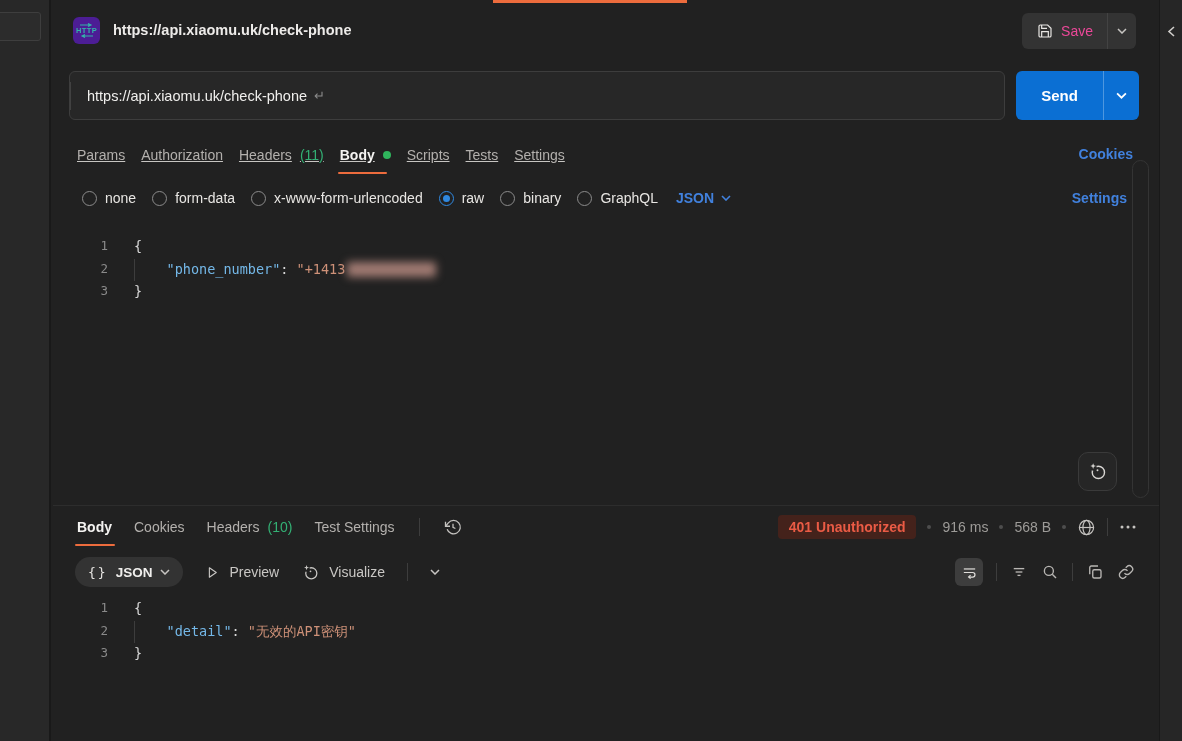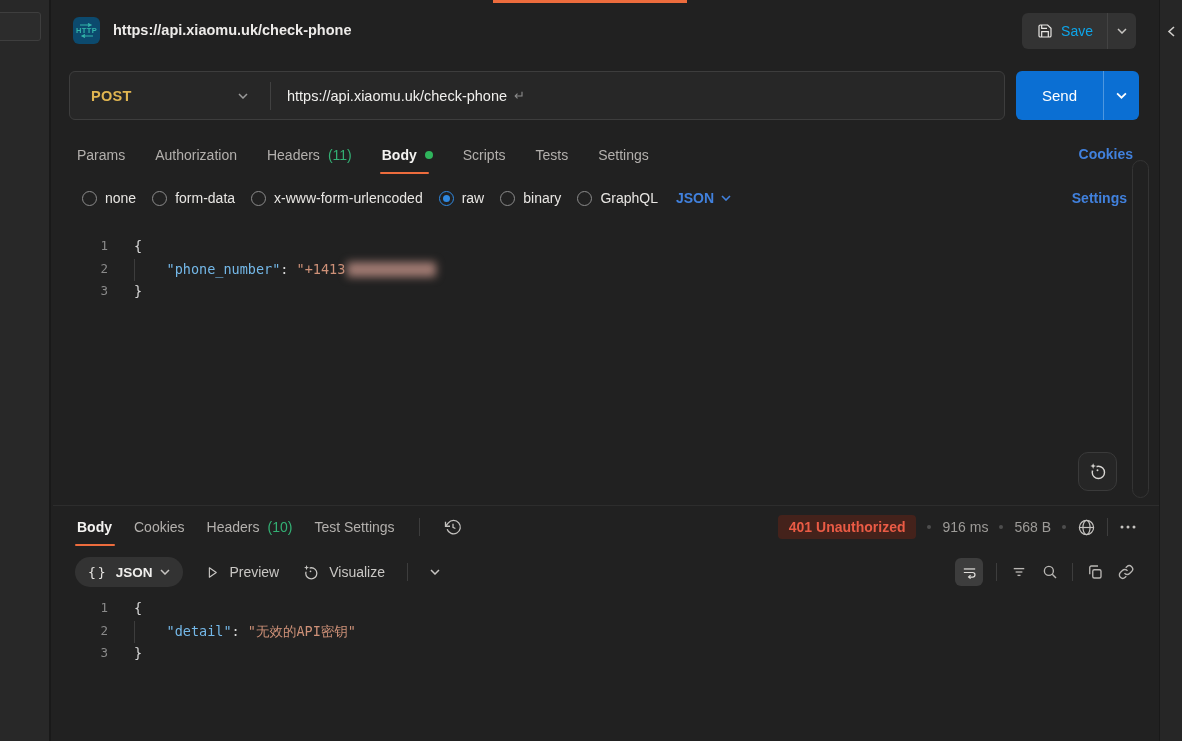--- a/index.html
+++ b/index.html
@@ -16,48 +16,48 @@
   .left-rail { position:absolute; left:0; top:0; width:51px; height:741px; background:#282828; border-right:2px solid #191919; }
   .rail-tab-box { position:absolute; left:-9px; top:12px; width:50px; height:29px; border:1px solid #3e3e3e; border-radius:3px; background:#2c2c2c; }
   .right-rail { position:absolute; left:1159px; top:0; width:23px; height:741px; background:#262626; border-left:1px solid #191919; }
   .rail-mini-icon { position:absolute; left:7px; top:26px; }
   .top-accent { position:absolute; left:493px; top:0; width:194px; height:3px; background:var(--accent-orange); }
 
   .main { position:absolute; left:53px; top:0; width:1106px; height:741px; }
 
   
   .top-bar { position:absolute; left:0; top:0; width:100%; height:60px; display:flex; align-items:center; }
-  .http-badge { width:27px; height:27px; margin-left:20px; border-radius:6px; background:#0c4a6e;
+  .http-badge { width:27px; height:27px; margin-left:20px; border-radius:6px; background:#4c1d95;
     display:flex; flex-direction:column; align-items:center; justify-content:center; gap:0; }
   .http-badge .label { font-size:7.5px; font-weight:bold; letter-spacing:.4px; color:var(--http-teal); line-height:7px; }
   .tab-title { margin-left:13px; font-size:14.5px; font-weight:600; color:#edebe9; }
   .save-btn { position:absolute; right:23px; top:13px; height:36px; background:#333333; border-radius:6px;
-    display:flex; align-items:center; color:#0ea5e9; cursor:pointer; }
+    display:flex; align-items:center; color:#ec4899; cursor:pointer; }
   .save-main { display:flex; align-items:center; gap:8px; padding:0 14px 0 15px; font-size:14px; }
   .save-divider { width:1px; height:36px; background:#434343; }
   .save-caret { padding:0 9px; display:flex; align-items:center; height:100%; }
 
   
   .url-row { position:absolute; left:16px; top:71px; width:936px; height:49px; background:#272727;
     border:1px solid #3d3d3d; border-radius:6px; display:flex; align-items:center; }
   .method-box { width:200px; height:100%; display:flex; align-items:center; justify-content:space-between;
     padding:0 22px 0 21px; cursor:pointer; }
   .method-label { font-size:14.5px; font-weight:bold; letter-spacing:.3px; color:var(--method-yellow); }
   .url-vdivider { width:1px; height:28px; background:#414141; }
   .url-input { flex:1; padding-left:16px; font-size:14.5px; color:#f0efed; display:flex; align-items:center; gap:7px; }
   .enter-hint { color:#8b8b8b; font-size:13px; }
   .send-btn { position:absolute; left:963px; top:71px; width:123px; height:49px; background:var(--send-blue);
     border-radius:6px; display:flex; align-items:center; color:#ffffff; cursor:pointer; }
-  .send-main { flex:1; text-align:center; font-size:15px; font-weight:400; }
+  .send-main { flex:1; text-align:center; font-size:15px; font-weight:700; }
   .send-divider { width:1px; height:49px; background:rgba(255,255,255,.28); }
   .send-caret { width:35px; display:flex; align-items:center; justify-content:center; height:100%; }
 
   
   .tabs-row { position:absolute; display:flex; align-items:center; }
-  .req-tabs { left:24px; top:135px; height:40px; gap:30px; }
+  .req-tabs { left:24px; top:135px; height:40px; gap:16px;text-decoration:underline; }
   .res-tabs { left:24px; top:507px; height:40px; gap:22px; }
   .tab { position:relative; height:100%; display:flex; align-items:center; gap:8px; font-size:14px; color:#b3b0ad; cursor:pointer; white-space:nowrap; }
   .tab.active { color:#f4f3f1; font-weight:600;justify-content:space-between; }
   .tab .count { color:var(--count-green); }
   .tab-dot { width:8px; height:8px; border-radius:50%; background:var(--dot-green); }
   .tab-underline { position:absolute; bottom:1px; left:-2px; height:2px; background:var(--accent-orange); border-radius:2px; }
   .req-body-underline { width:49px; }
   .res-body-underline { width:40px; }
   .link-text { color:var(--link-blue); font-size:14px; font-weight:600; cursor:pointer; }
   .cookies-link { position:absolute; right:26px; top:146px; }
@@ -148,26 +148,20 @@
       <div class="save-divider"></div>
       <div class="save-caret">
         <svg width="10" height="6" viewBox="0 0 10 6">
             <path d="M1 1l4 4 4-4" stroke="#c7c5c2" stroke-width="1.5" fill="none"></path>
           </svg>
       </div>
     </div>
   </div>
 
   <div class="url-row">
-    <div class="method-box">
-      <span class="method-label">POST</span>
-      <svg width="10" height="6" viewBox="0 0 10 6">
-          <path d="M1 1l4 4 4-4" stroke="#9a9a9a" stroke-width="1.5" fill="none"></path>
-        </svg>
-    </div>
     <div class="url-vdivider"></div>
     <div class="url-input">
       <span>https://api.xiaomu.uk/check-phone</span>
       <span class="enter-hint">↵</span>
     </div>
   </div>
   <div class="send-btn">
     <div class="send-main">Send</div>
     <div class="send-divider"></div>
     <div class="send-caret">

